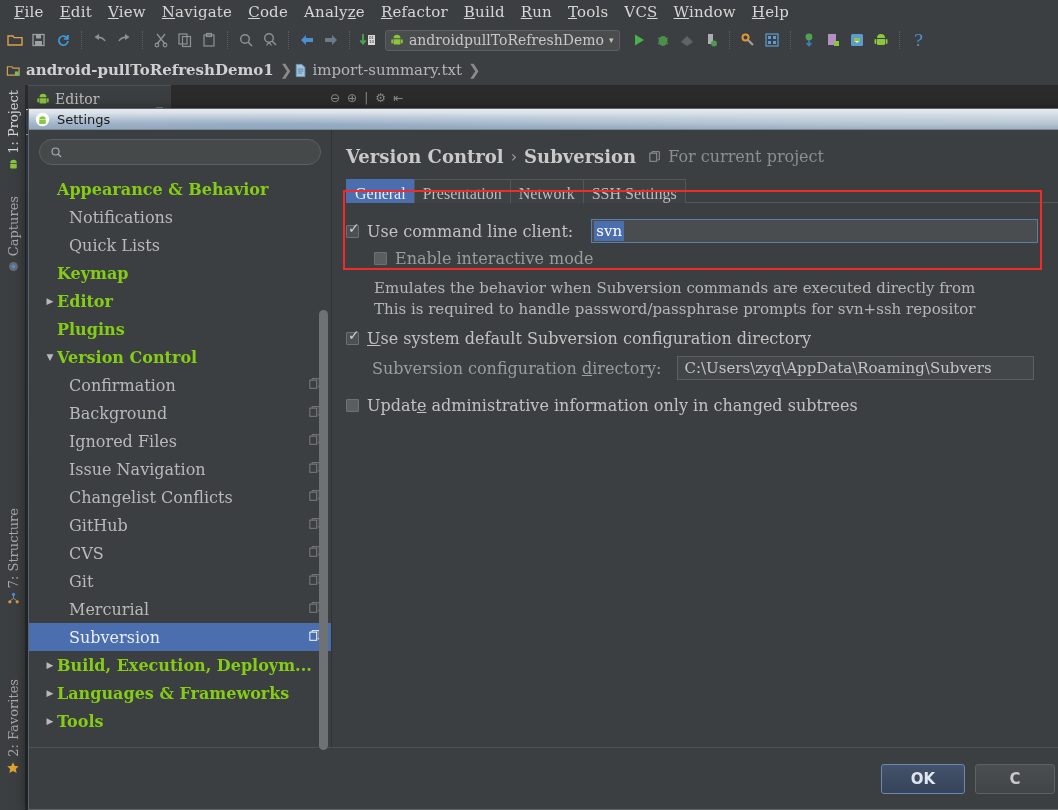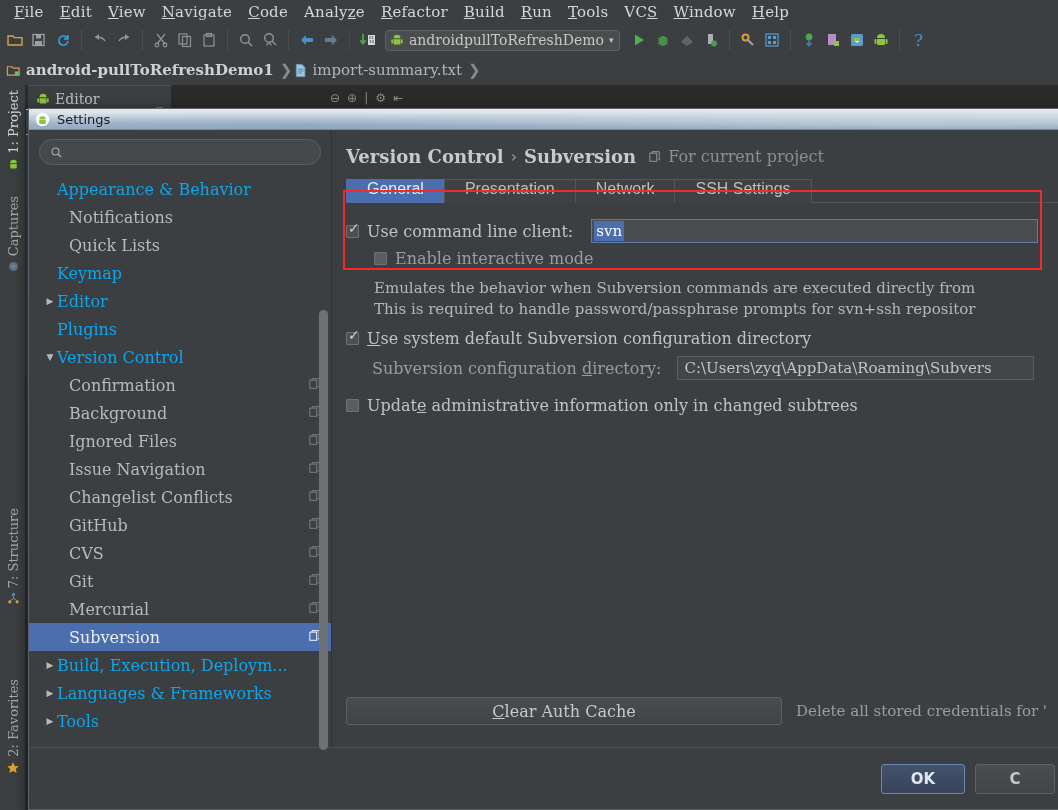--- a/index.html
+++ b/index.html
@@ -142,21 +142,21 @@
     height:28px; display:flex; align-items:center; position:relative;
     padding-right:10px; cursor:default;
   }
   .trow .arrow {
     width:14px; text-align:center; font-size:9px; color:#b9b9b9; flex:0 0 14px;
   }
   .trow .lbl {
     font-size:16px; color:#c2c2c2; white-space:nowrap;
     font-family:"DejaVu Serif","Liberation Serif",serif;
   }
-  .trow.group .lbl { font-weight:normal; color:#0ea5e9; }
+  .trow.group .lbl { font-weight:bold; color:#84cc16; }
   .trow.child .lbl { color:#b9b9b9; }
   .trow .copyicon { margin-left:auto; opacity:.55; }
   .trow.sel { background:#4b6eaf; }
   .trow.sel .lbl { color:#eaeef5; }
   .trow.sel .copyicon { opacity:1; }
 
   .sb-scroll {
     position:absolute; right:3px; top:180px; width:9px; height:440px;
     background:#6e7274; border-radius:5px;
   }
@@ -171,24 +171,24 @@
   }
   .ph-title {
     font-size:18px; font-weight:bold; color:#c9c9c9; white-space:nowrap;
     font-family:"DejaVu Serif","Liberation Serif",serif;
   }
   .ph-sep { font-size:16px; color:#9a9a9a; }
   .ph-note { font-size:16px; color:#8c8f91; font-family:"DejaVu Serif","Liberation Serif",serif; }
 
   .tabs { display:flex; align-items:flex-end; padding-left:14px; height:26px; }
   .tab {
-    height:24px; padding:0 20px; display:flex; align-items:flex-start;
+    height:24px; padding:0 8px; display:flex; align-items:flex-end;
     font-size:16px; color:#bdbdbd; border:1px solid #53575a; border-bottom:none;
     background:#3f4244; margin-right:-1px;
-    font-family:Liberation Sans, sans-serif;
+    font-family:Liberation Serif, serif;
   }
   .tab.active { background:#4b6eaf; color:#e8edf5; border-color:#4b6eaf; }
 
   .content { flex:1 1 auto; position:relative; padding:12px 0 0 14px; }
 
   .cb-row { display:flex; align-items:center; gap:8px; margin-bottom:6px; }
   .cbox {
     width:13px; height:13px; flex:0 0 13px; border:1px solid #6d7173;
     background:#4d5052; position:relative; border-radius:1px;
   }
@@ -756,26 +756,20 @@
             <span class="textfield plain" style="width:357px;margin-left:8px;padding-left:6px;">
               <span>C:\Users\zyq\AppData\Roaming\Subvers</span>
             </span>
           </div>
 
           <div class="cb-row" style="margin-top:16px;">
             <span class="cbox flat"></span>
             <span class="lbltxt">Updat<u>e</u> administrative information only in changed subtrees</span>
           </div>
 
-          <div style="position:absolute; left:14px; bottom:22px; display:flex; align-items:center; gap:14px;">
-            <div class="btn" style="width:436px;">
-              <span><u>C</u>lear Auth Cache</span>
-            </div>
-            <span class="lbltxt dim" style="font-size:15px;">Delete all stored credentials for '</span>
-          </div>
 
         </div>
       </div>
     </div>
 
     <div class="dlg-footer">
       <div class="fbtn primary">
         <span>OK</span>
       </div>
       <div class="fbtn" style="min-width:80px;">

